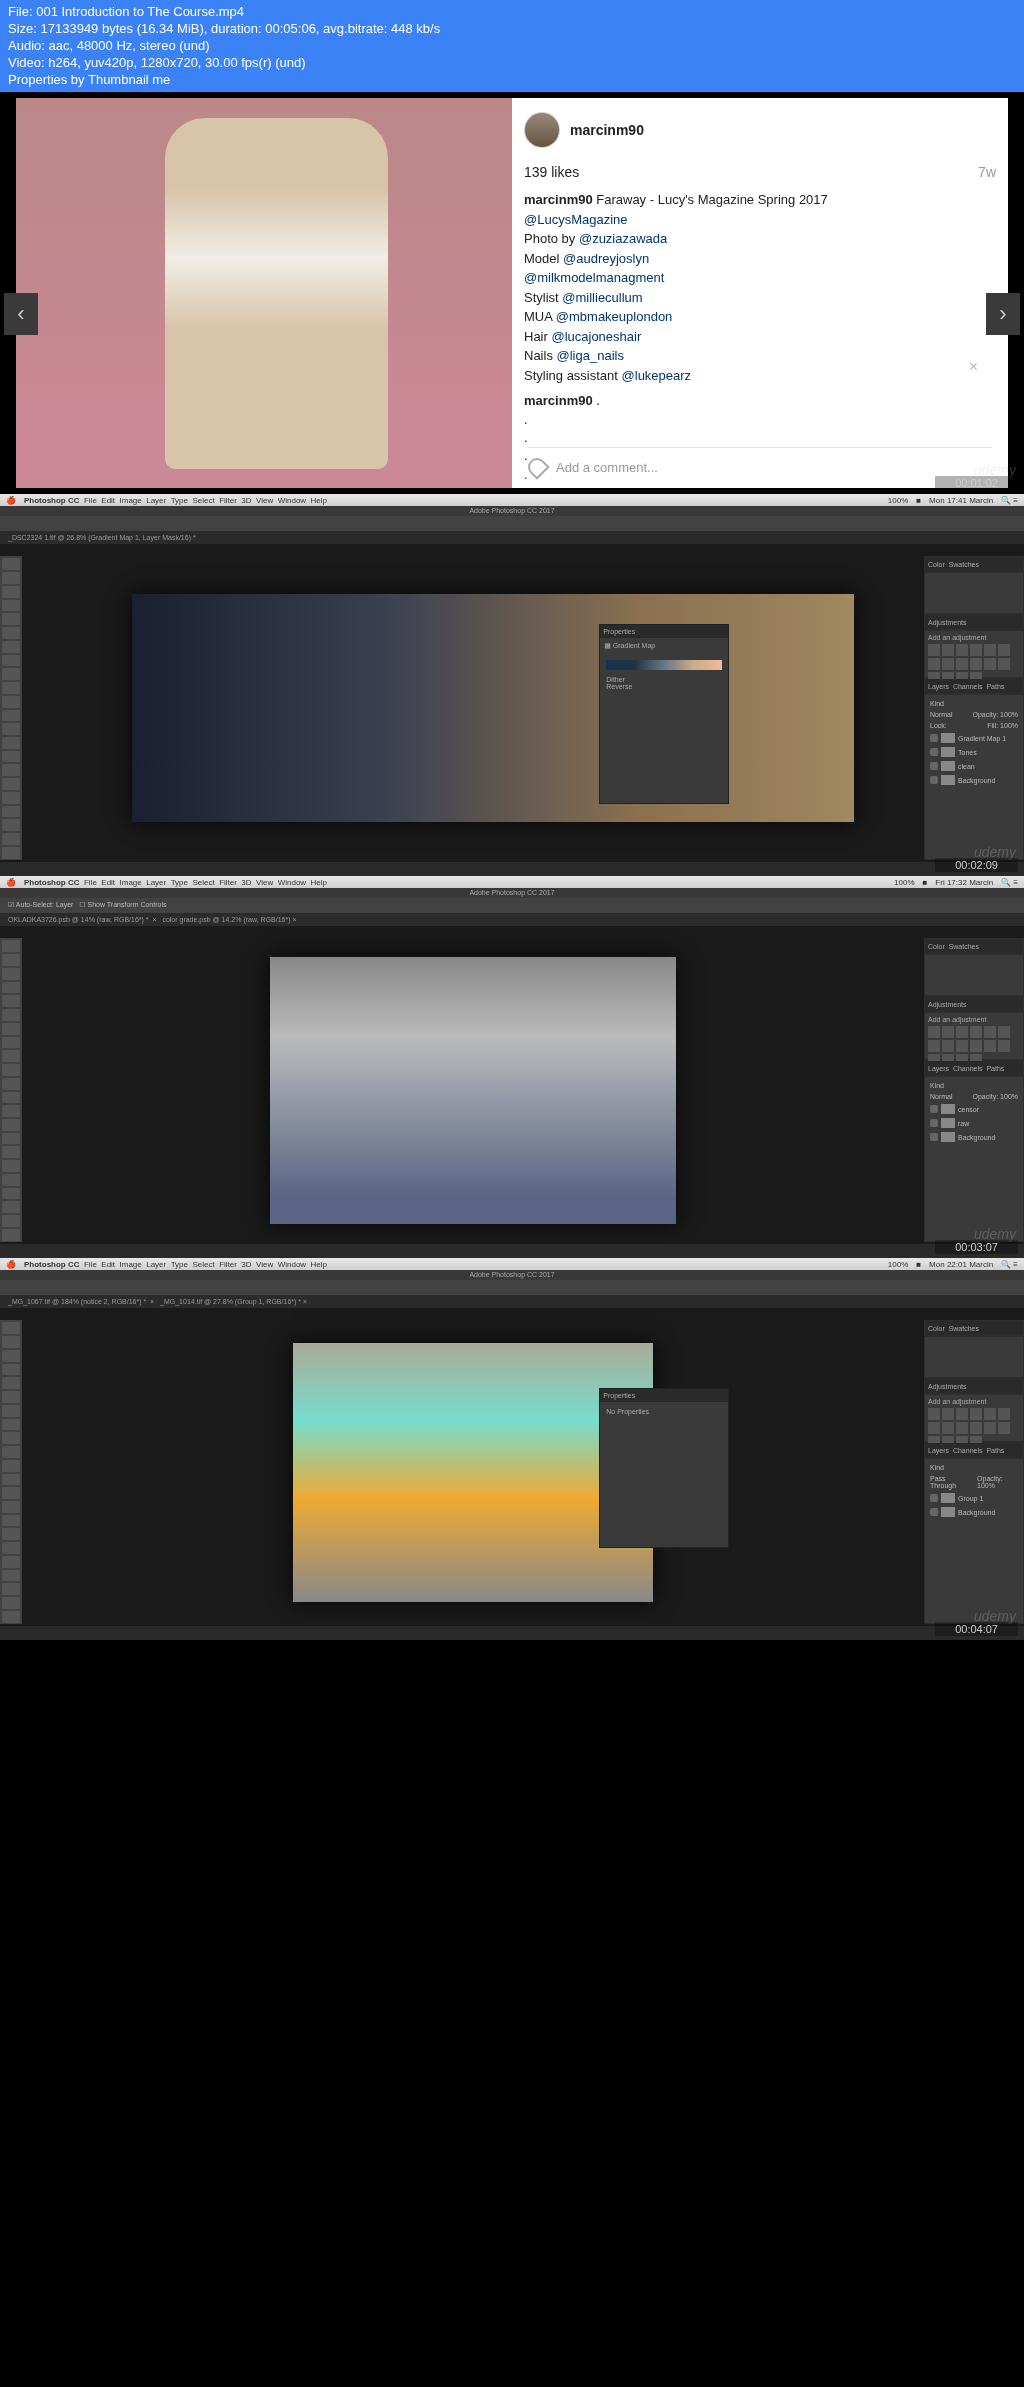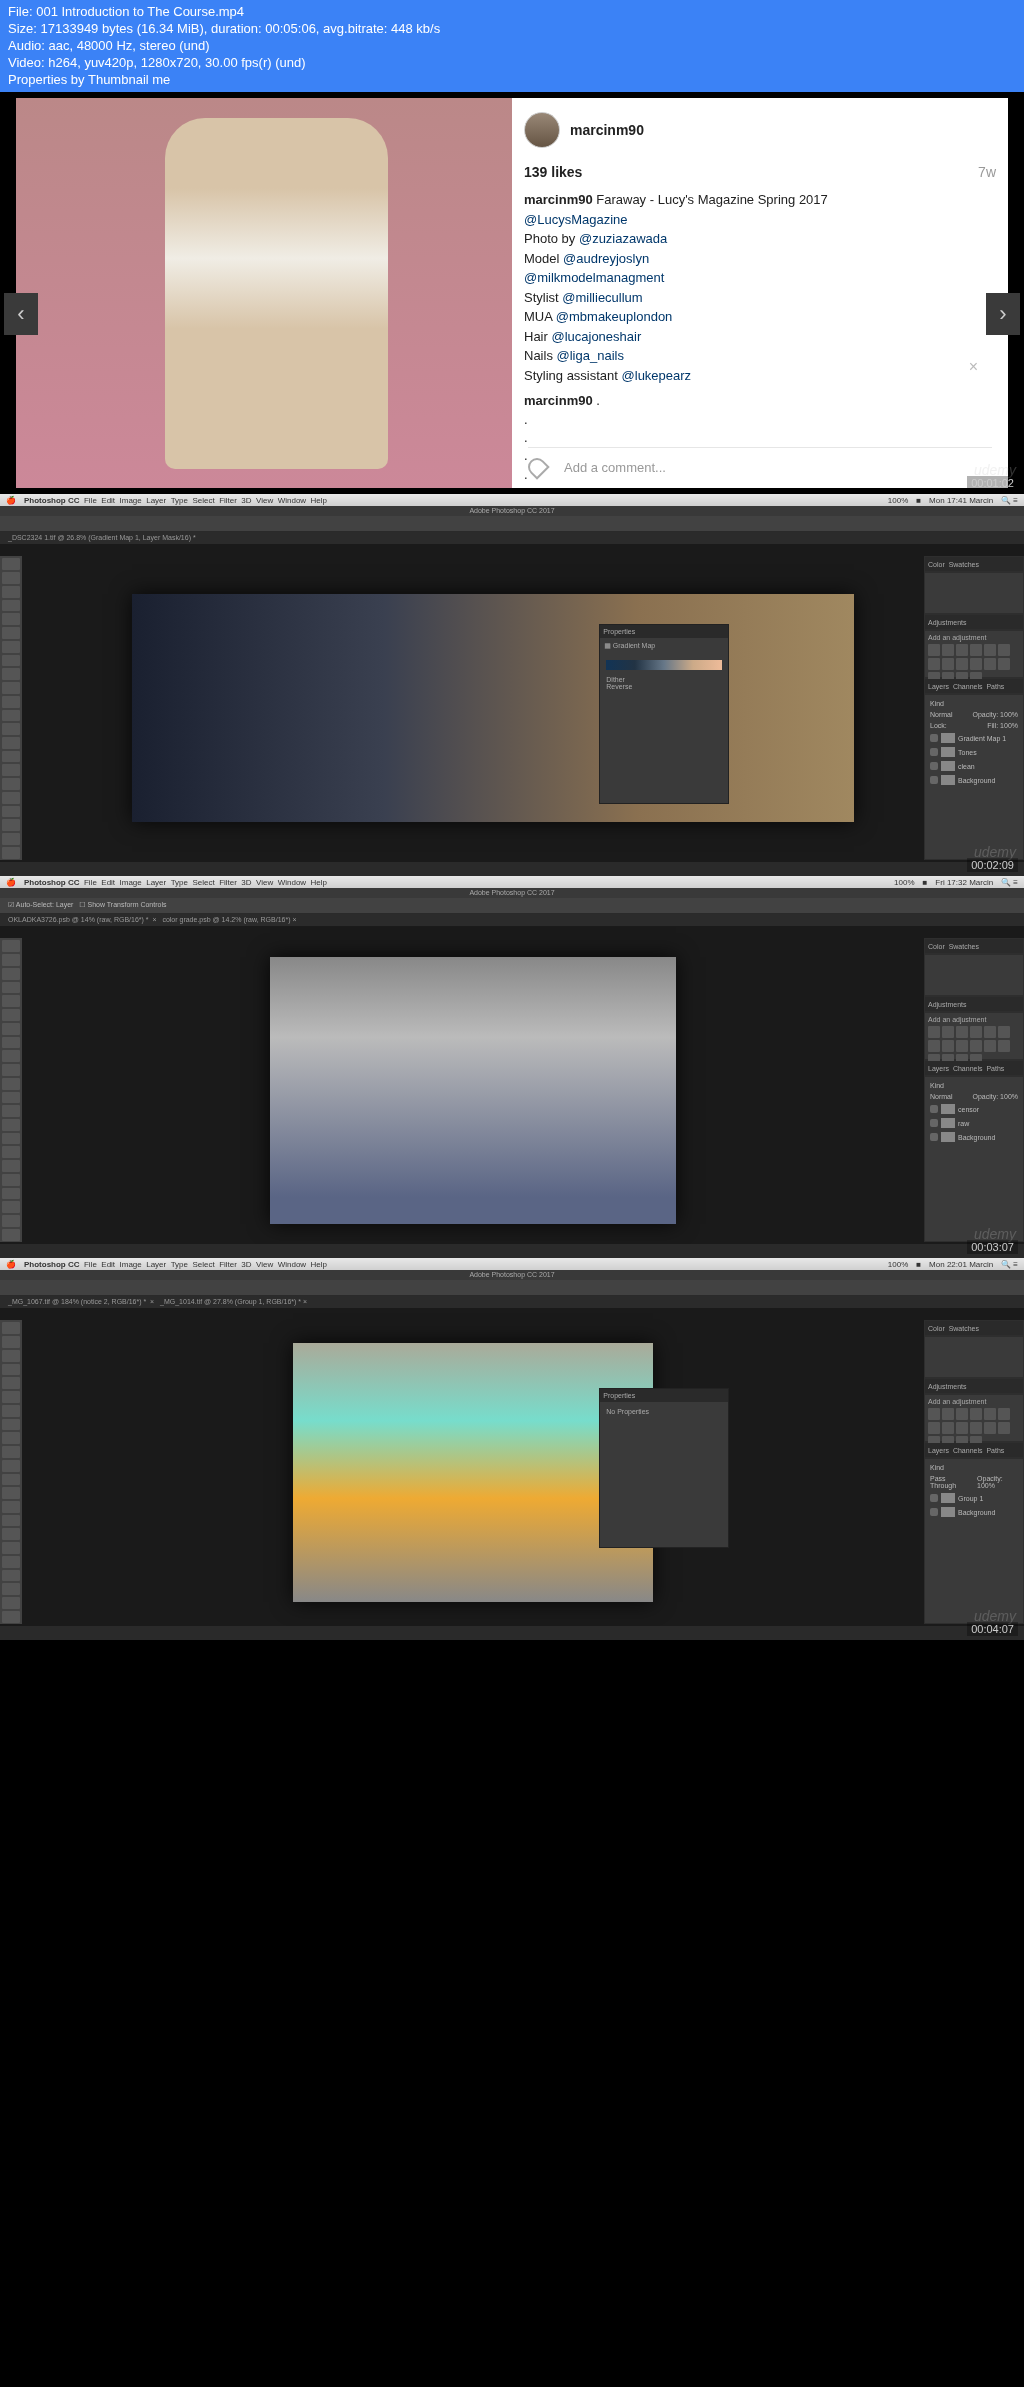--- a/index.html
+++ b/index.html
@@ -13,27 +13,27 @@
 .ig-user{display:flex;align-items:center;gap:10px;margin-bottom:16px}
 .avatar{width:36px;height:36px;border-radius:50%;background:linear-gradient(#987,#654);border:1px solid #ccc}
 .ig-user span{font-weight:bold;font-size:14px;color:#222}
 .likes-row{display:flex;justify-content:space-between;font-size:14px;color:#222;margin-bottom:10px}
 .likes-row .wk{color:#999}
 .caption{font-size:13px;line-height:1.5;color:#00376b}
 .caption .u{font-weight:bold;color:#222}
 .caption .plain{color:#222}
 .dots{color:#222;font-size:13px;line-height:1.4}
 .tags{font-size:13px;color:#00376b;margin-top:8px;line-height:1.5}
-.comment-row{position:absolute;bottom:12px;left:16px;right:16px;border-top:1px solid #e6e6e6;padding-top:10px;display:flex;align-items:center;gap:18px;color:#999;font-size:13px}
+.comment-row{position:absolute;bottom:12px;left:16px;right:16px;border-top:1px solid #e6e6e6;padding-top:10px;display:flex;align-items:center;gap:10px;color:#999;font-size:13px}
 .heart{width:18px;height:18px;border:2px solid #aaa;border-radius:50% 50% 0 0;transform:rotate(-45deg)}
 .arrow{position:absolute;top:50%;width:34px;height:42px;background:#3a3a3a;display:flex;align-items:center;justify-content:center;color:#ccc;font-size:22px;z-index:5}
 .arrow.left{left:4px}
 .arrow.right{right:4px}
 .close-x{position:absolute;right:30px;top:260px;color:#bbb;font-size:16px}
-.ts{position:absolute;right:6px;bottom:4px;color:#ccc;font-size:11px;background:rgba(0,0,0,.3);padding:1px 4px}
+.ts{position:absolute;right:6px;bottom:4px;color:#ccc;font-size:11px;background:rgba(0,0,0,.3);padding:1px 20px}
 .udemy{position:absolute;right:8px;bottom:16px;color:rgba(200,200,200,.25);font-style:italic;font-size:14px}
 
 .ps-section{height:382px;background:#1a1a1a;position:relative}
 .mac-bar{height:12px;background:linear-gradient(#e8e8e8,#d0d0d0);display:flex;align-items:center;padding:0 6px;font-size:8px;color:#333}
 .mac-bar .right{margin-left:auto;display:flex;gap:8px;align-items:center}
 .ps-title{height:10px;background:#393939;color:#aaa;font-size:7px;text-align:center;line-height:10px}
 .ps-tool{height:16px;background:#424242;border-bottom:1px solid #2a2a2a}
 .ps-tab{height:12px;background:#2b2b2b;color:#999;font-size:7px;padding:0 8px;line-height:12px}
 .ps-body{position:absolute;top:62px;bottom:16px;left:0;right:0;display:flex}
 .toolbox{width:22px;background:#424242;display:flex;flex-direction:column;gap:2px;padding:2px}
@@ -77,21 +77,21 @@
   <div class="arrow right">›</div>
   <div class="fashion-img">
       <div class="person"></div>
     </div>
   <div class="ig-panel">
     <div class="ig-user">
       <div class="avatar"></div>
       <span>marcinm90</span>
     </div>
     <div class="likes-row">
-      <span style="font-weight:bold">139 likes</span>
+      <span style="font-weight:normal">139 likes</span>
       <span class="wk">7w</span>
     </div>
     <div class="caption">
       <span class="u">marcinm90</span><span class="plain"> Faraway - Lucy's Magazine Spring 2017</span><br>
       <span>@LucysMagazine</span><br>
       <span class="plain">Photo by </span><span>@zuziazawada</span><br>
       <span class="plain">Model </span><span>@audreyjoslyn</span><br>
       <span>@milkmodelmanagment</span><br>
       <span class="plain">Stylist </span><span>@milliecullum</span><br>
       <span class="plain">MUA </span><span>@mbmakeuplondon</span><br>

